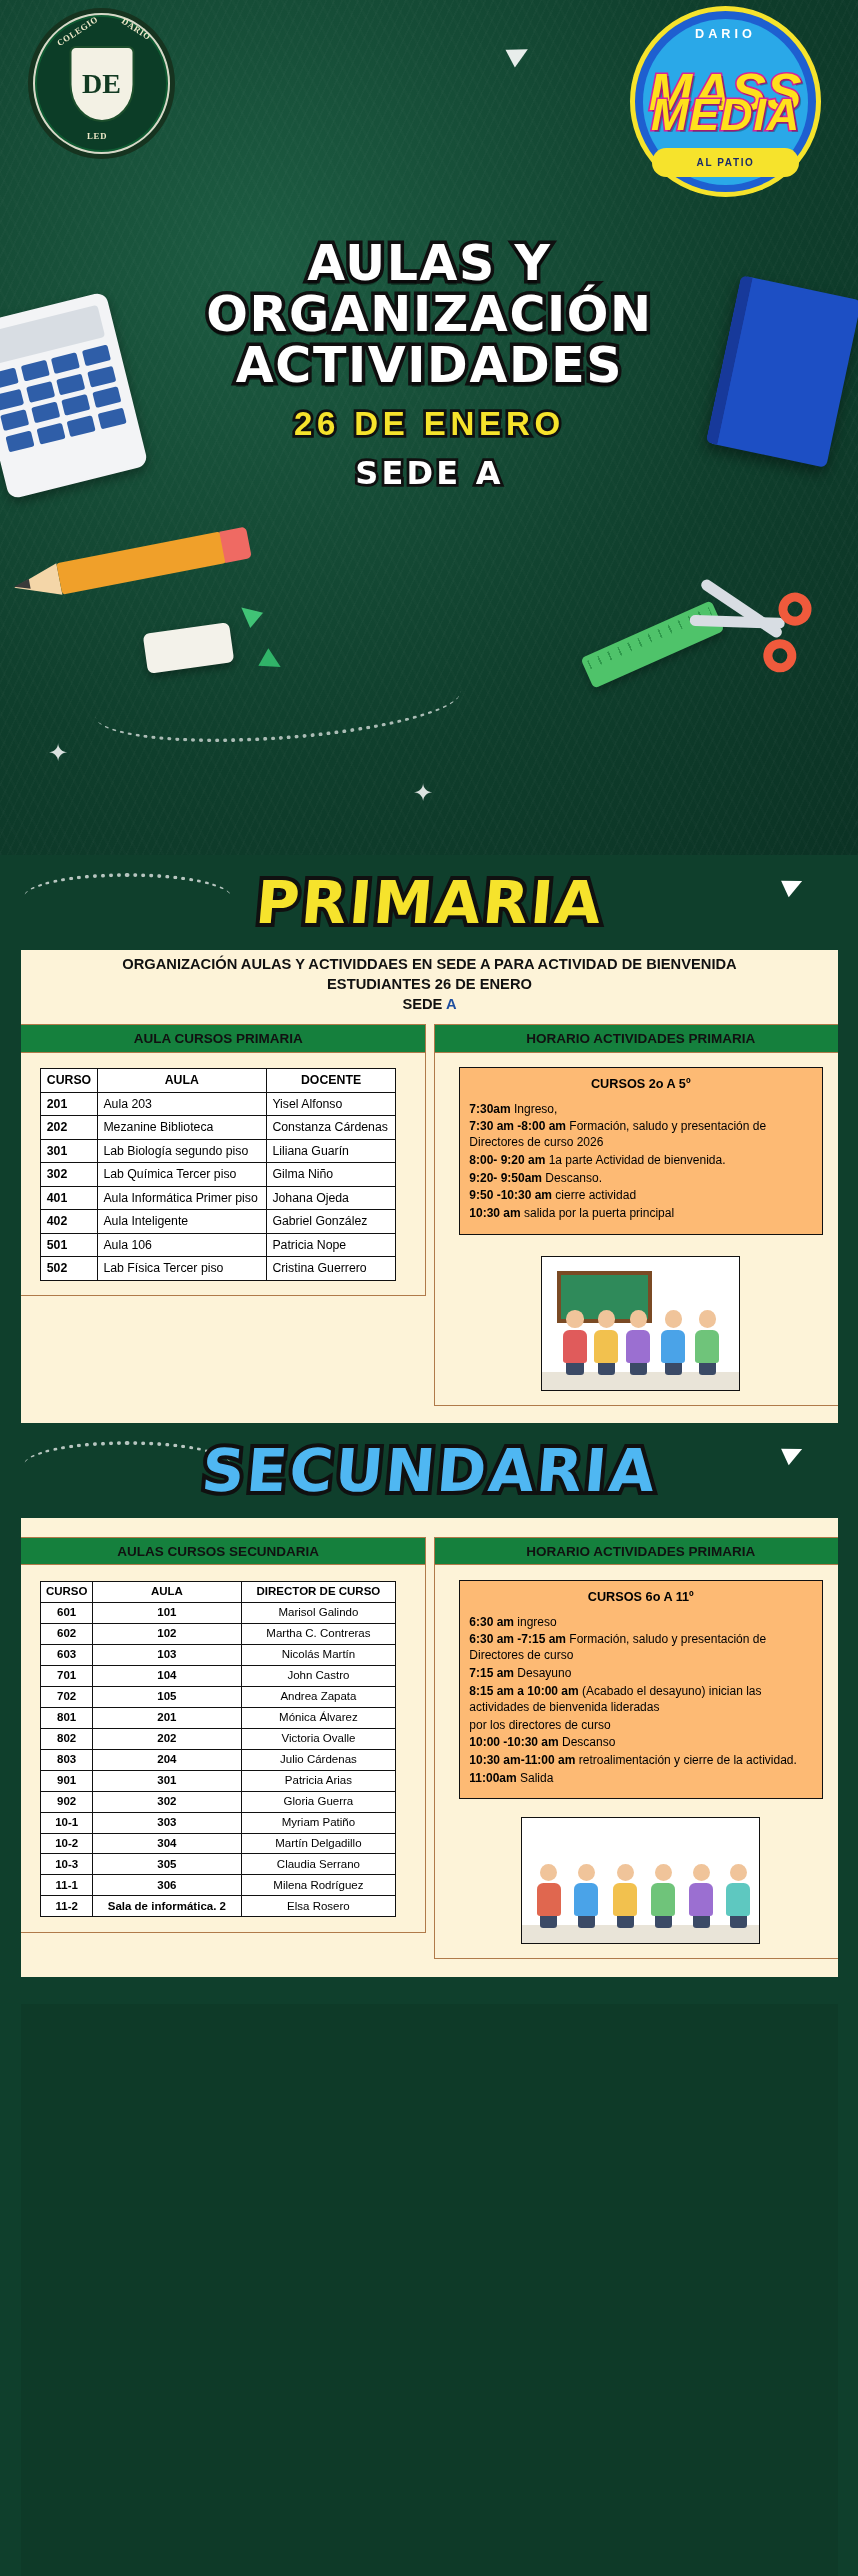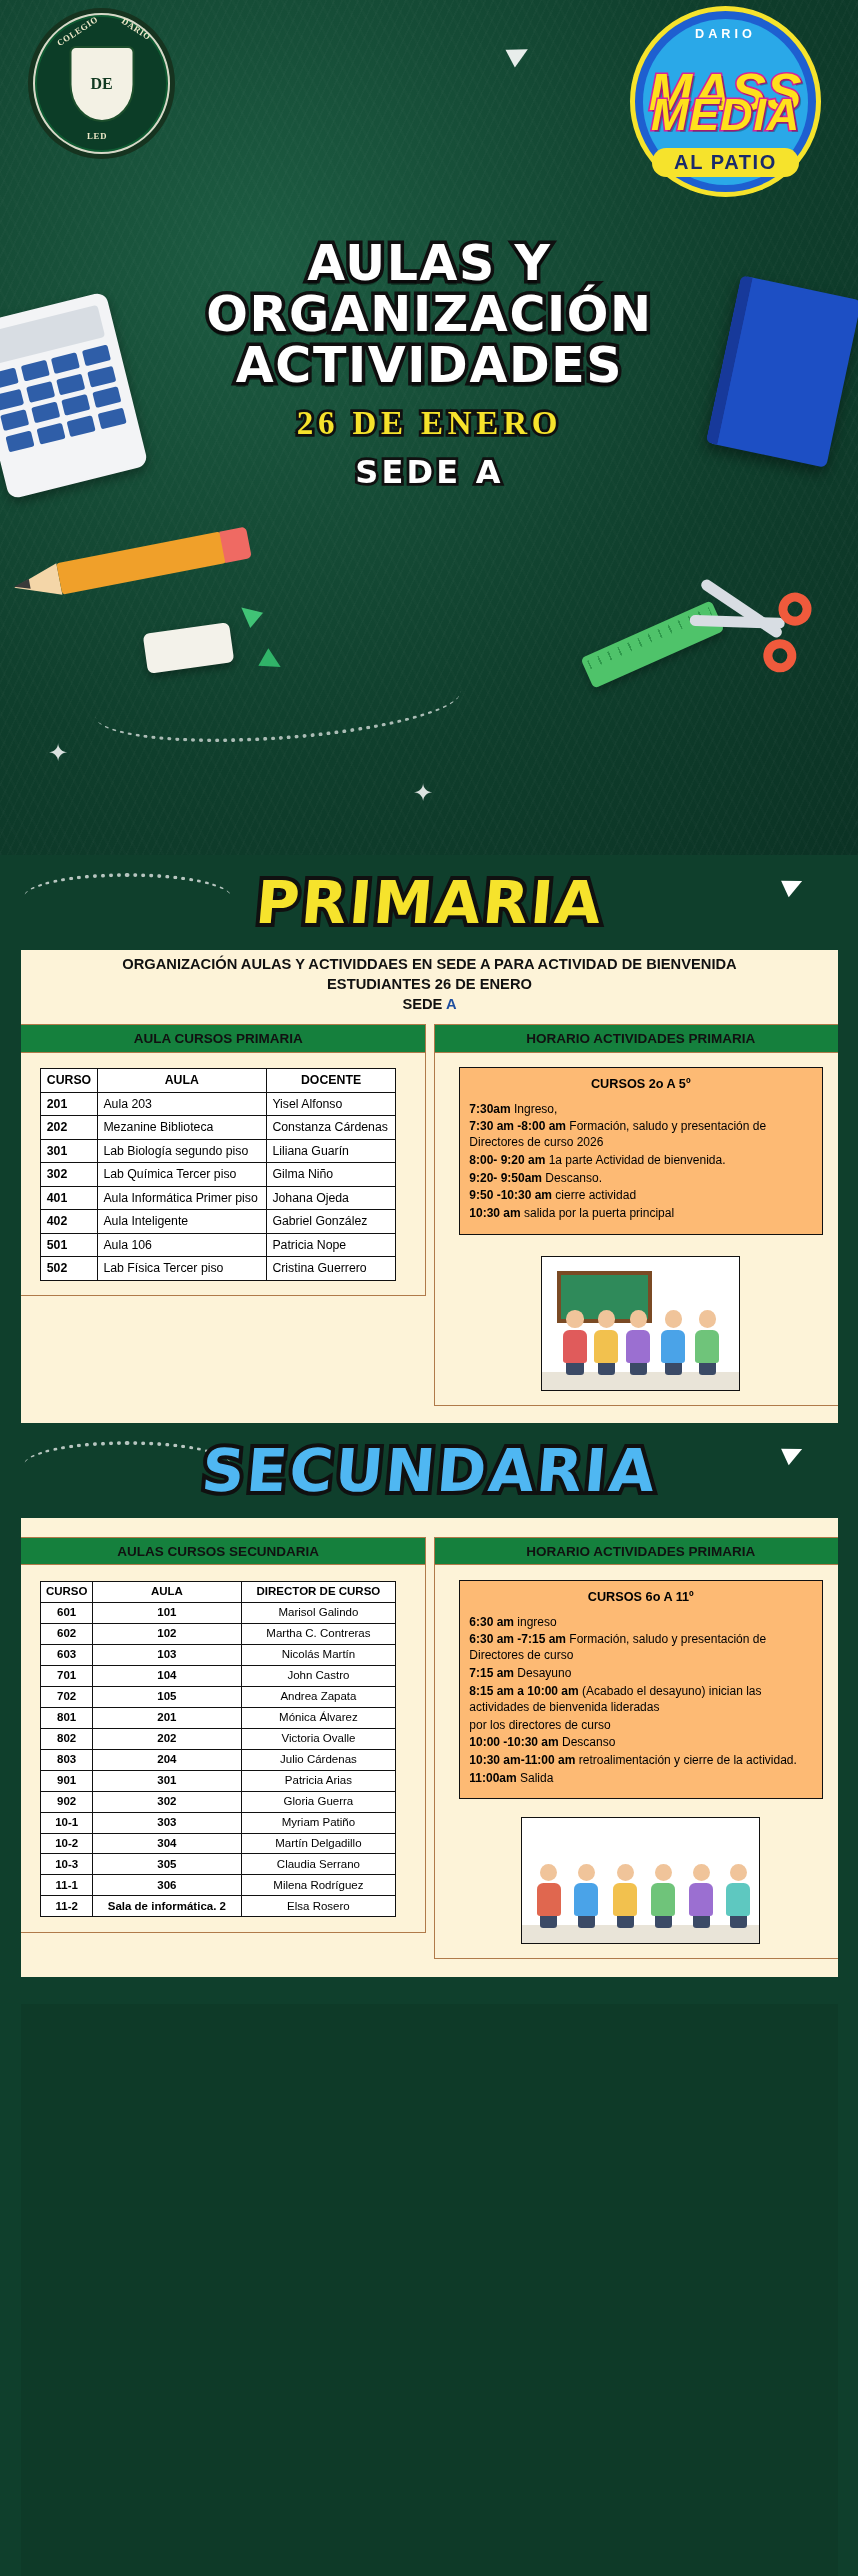--- a/index.html
+++ b/index.html
@@ -54,21 +54,21 @@
   .logo-word.w2 { top: 11px; right: 17.5px; transform: rotate(33deg); }
   .logo-word.w3 { bottom: 12.7px; left: 54px; }
   .logo-shield {
     position: absolute; left: 50%; top: 50%;
     transform: translate(-50%,-50%);
     width: 65px; height: 76px;
     background: #f3f1e4;
     border: 2.4px solid #1c4e2c;
     border-radius: 6.4px 6.4px 33px 33px / 6.4px 6.4px 38px 38px;
     display: flex; align-items: center; justify-content: center;
-    color: #123a22; font-weight: bold; font-size: 16px;
+    color: #123a22; font-weight: bold; font-size: 28px;
     font-family: "Liberation Serif", serif;
   }
 
   
   .mass-media {
     position: absolute; right: 38px; top: 6.4px;
     width: 191px; height: 191px;
   }
   .mm-circle {
     position: absolute; inset: 0;
@@ -95,38 +95,38 @@
     paint-order: stroke fill;
     text-shadow: 2.4px 2.4px 0 rgba(0,0,0,.25);
   }
   .mm-mass { top: 56px; font-size: 52px; letter-spacing: 0.8px; }
   .mm-media { top: 83px; font-size: 45px; letter-spacing: 0.8px; }
   .mm-ribbon {
     position: absolute; bottom: 20.7px; left: 22px; right: 22px;
     height: 29px; border-radius: 14.3px;
     background: #f6e32c;
     display: flex; align-items: center; justify-content: center;
-    color: #1a2b6b; font-weight: bold; font-size: 20px; letter-spacing: 1.6px;
+    color: #1a2b6b; font-weight: bold; font-size: 10px; letter-spacing: 1.6px;
   }
 
   .title-block { position: absolute; top: 239px; left: 0; right: 0; text-align: center; }
   .title-line {
     font-family: "DejaVu Sans", sans-serif;
     font-weight: bold;
     font-size: 49px;
     color: #ffffff;
     letter-spacing: 1.6px;
     line-height: 1.04;
     -webkit-text-stroke: 7.2px #101010;
     paint-order: stroke fill;
     text-shadow: 0 4.8px 0 rgba(0,0,0,.35);
   }
   .title-date {
     margin-top: 12.7px;
-    font-family: Liberation Serif, serif;
+    font-family: Liberation Sans, sans-serif;
     font-weight: bold;
     font-size: 33px;
     color: #f6e32c;
     letter-spacing: 4.8px;
     -webkit-text-stroke: 5.6px #101010;
     paint-order: stroke fill;
   }
   .title-sede {
     margin-top: 11px;
     font-family: "DejaVu Sans", sans-serif;

